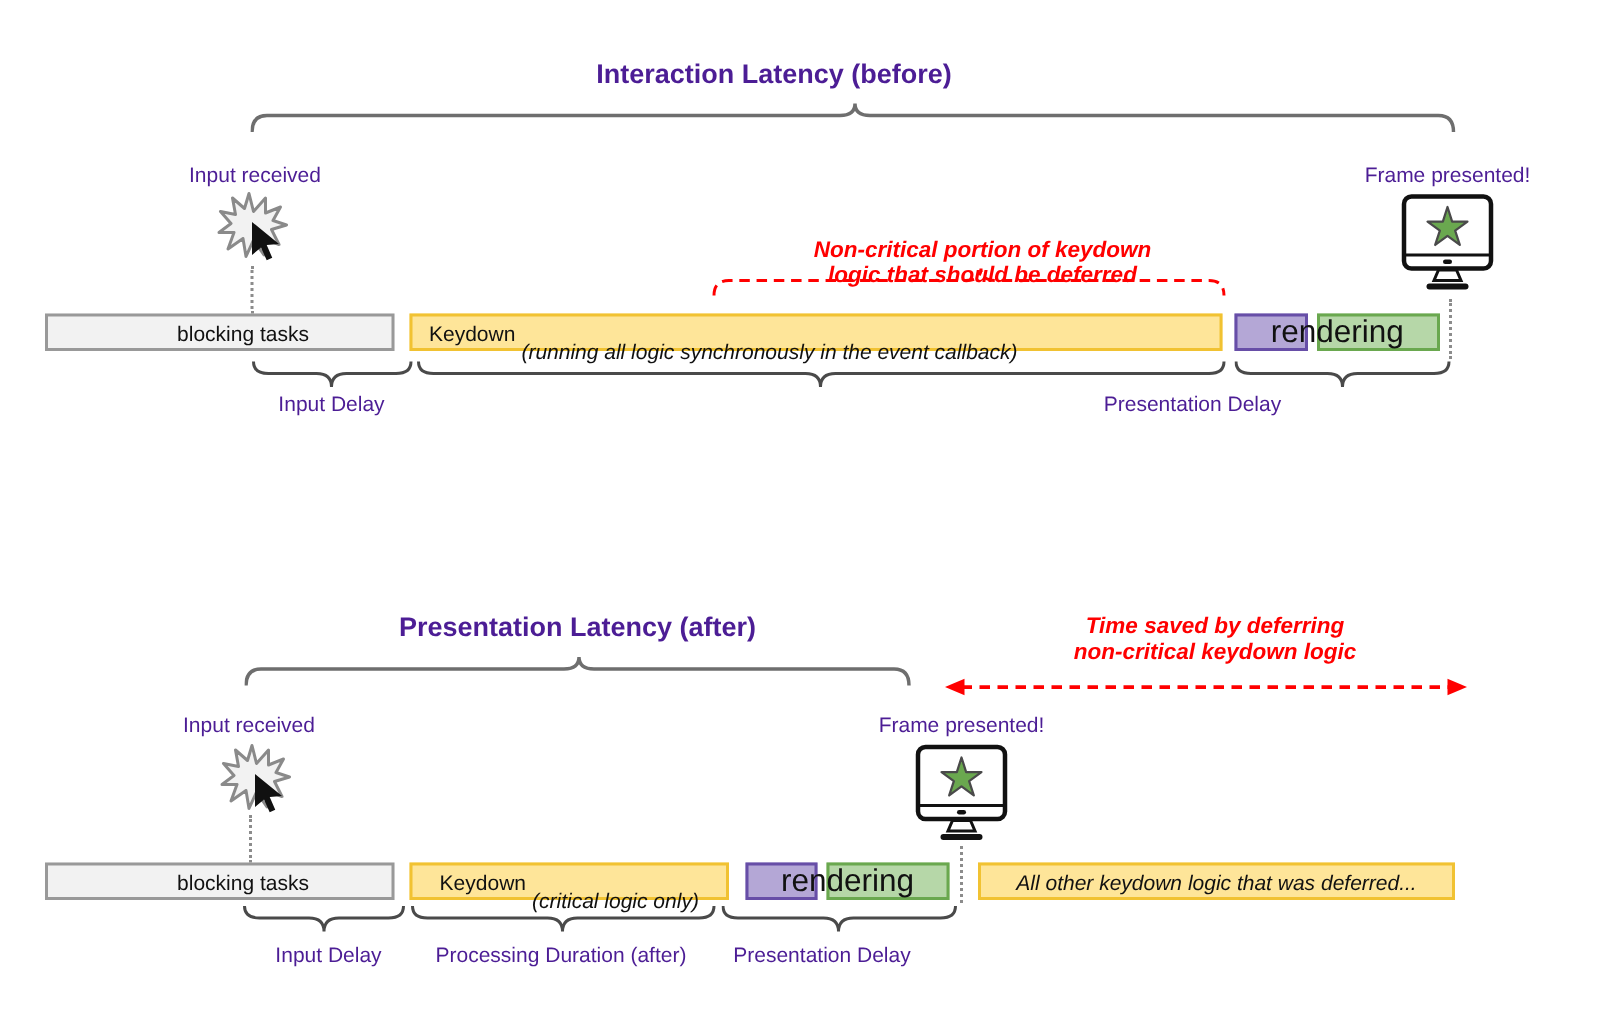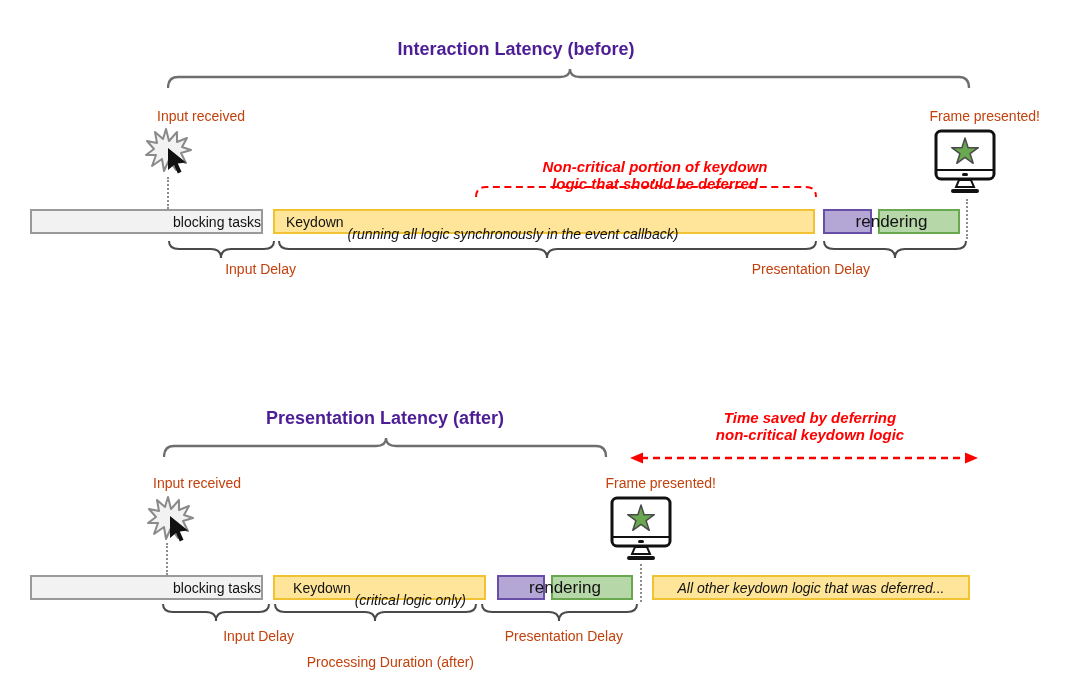--- a/index.html
+++ b/index.html
@@ -2,35 +2,35 @@
 <html><head>
 <meta charset="utf-8">
 <style>
   html,body{margin:0;padding:0;background:#fff;}
   .canvas{
     position:relative;width:1071px;height:690px;background:#fff;overflow:hidden;
     font-family:"Liberation Sans",sans-serif;color:#111;
   }
   .abs{position:absolute;}
   .title{font-size:18px;font-weight:bold;text-align:center;line-height:22px;color:#4c1d95;}
-  .small-label{font-size:14px;text-align:right;line-height:16px;color:#c2410c;}
+  .small-label{font-size:14px;text-align:center;line-height:16px;color:#4c1d95;}
   .red-note{font-size:15px;font-weight:bold;font-style:italic;color:#ff0000;text-align:center;line-height:17px;}
   .bar{
     box-sizing:border-box;height:25px;border:2px solid;display:flex;align-items:center;
     font-size:14px;white-space:nowrap;overflow:visible;
   }
-  .bar-gray{background:#f2f2f2;border-color:#999999;padding-left:31px;justify-content:flex-end;}
+  .bar-gray{background:#f2f2f2;border-color:#999999;padding-left:31px;justify-content:center;}
   .bar-yellow{background:#fee599;border-color:#f1c232;}
   .bar-purple{background:#b4a7d6;border-color:#674ea7;}
   .bar-green{background:#b6d7a8;border-color:#6aa84f;}
   .bar-text-left{padding-left:11px;justify-content:flex-start;}
   .bar-text-center{justify-content:center;}
   .overlay-label{
     height:25px;display:flex;align-items:center;justify-content:center;
-    font-size:17px;color:#111;pointer-events:none;
+    font-size:21px;color:#111;pointer-events:none;
   }
   .dotted-v{width:0;border-left:2px dotted #8c8c8c;}
   .ital{font-style:italic;margin-left:4px;margin-top:24px;}
   svg{display:block;}
   .brace{stroke:#4a4a4a;stroke-width:2;fill:none;}
   .bigbrace{stroke:#6e6e6e;stroke-width:2.3;fill:none;}
   .redbrace{stroke:#ff0000;stroke-width:2;fill:none;stroke-dasharray:7 4.5;}
 </style>
 </head>
 <body>
@@ -155,16 +155,16 @@
     <path class="brace" d="M1,2 Q1,10 11,10 H44 Q54,10 54,19 Q54,10 64,10 H97 Q107,10 107,2"></path>
   </svg>
   <svg class="abs" style="left:274px;top:602px;" width="204" height="22">
     <path class="brace" d="M1,2 Q1,10 11,10 H91 Q101,10 101,19 Q101,10 111,10 H192 Q202,10 202,2"></path>
   </svg>
   <svg class="abs" style="left:481px;top:602px;" width="158" height="22">
     <path class="brace" d="M1,2 Q1,10 11,10 H68 Q78,10 78,19 Q78,10 88,10 H146 Q156,10 156,2"></path>
   </svg>
 
   <div class="abs small-label" style="left:144px;top:628px;width:150px;">Input Delay</div>
-  <div class="abs small-label" style="left:274px;top:628px;width:200px;margin-top:26px;">Processing Duration (after)</div>
+  <div class="abs small-label" style="left:274px;top:628px;width:200px;">Processing Duration (after)</div>
   <div class="abs small-label" style="left:473px;top:628px;width:150px;">Presentation Delay</div>
 
 </div>
 
 </body></html>

